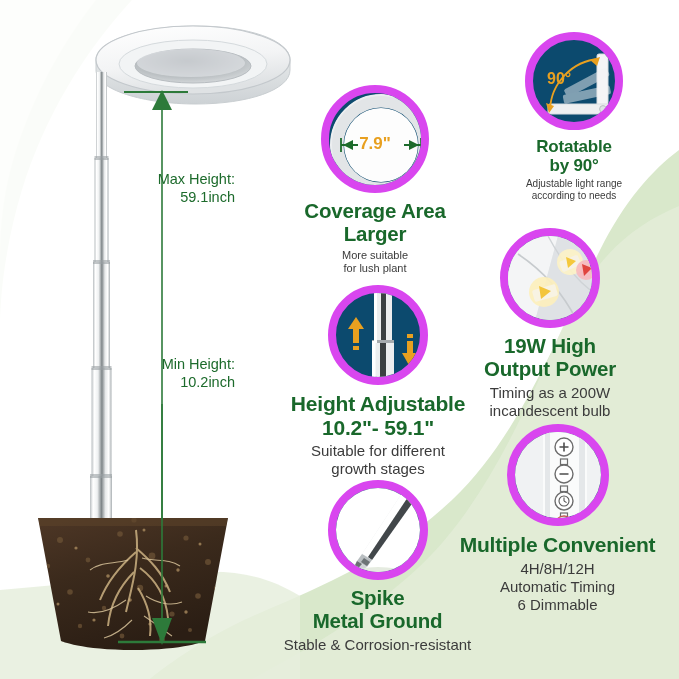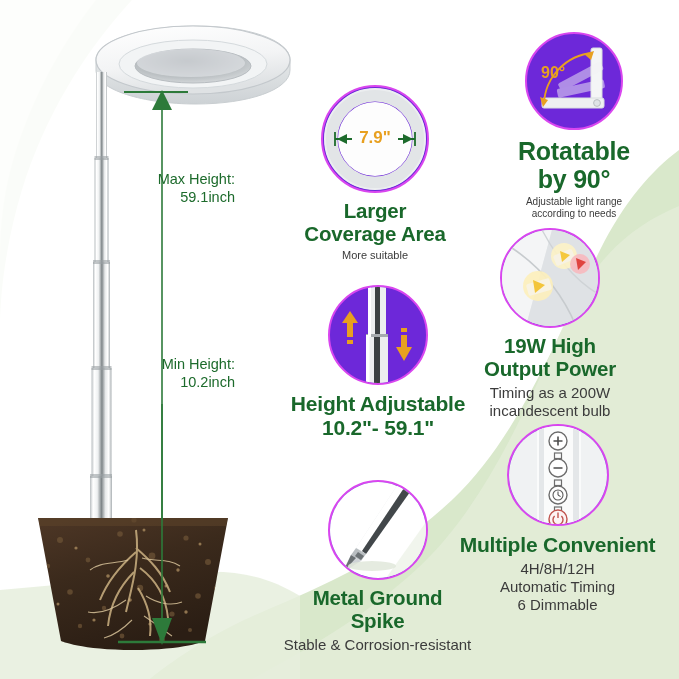--- a/index.html
+++ b/index.html
@@ -6,21 +6,21 @@
   body{width:679px;height:679px;font-family:"Liberation Sans",sans-serif;overflow:hidden;}
   #root{position:relative;width:679px;height:679px;background:#ffffff;overflow:hidden;}
 
   
   .bg-layer{position:absolute;inset:0;overflow:hidden;pointer-events:none;}
 
   
   .feature{position:absolute;text-align:center;}
   .circle{
     position:relative;margin:0 auto;border-radius:50%;
-    border:2px solid #d946ef;background:#6d28d9;overflow:hidden;
+    border:8px solid #d946ef;background:#0c4a6e;overflow:hidden;
     box-sizing:border-box;
   }
   .f-title{
     color:#19682b;font-weight:bold;line-height:1.12;
     margin-top:7px;letter-spacing:-0.2px;
   }
   .f-sub{
     color:#3b3b3b;line-height:1.22;margin-top:3px;font-weight:normal;
   }
 
@@ -219,25 +219,26 @@
           <line x1="12" y1="45" x2="12" y2="59"></line>
           <line x1="92" y1="45" x2="92" y2="59"></line>
           <polygon points="14,52 24,47 24,57" stroke="none"></polygon>
           <polygon points="90,52 80,47 80,57" stroke="none"></polygon>
         </g>
         <rect x="29" y="42" width="46" height="20" fill="#fdfdfd"></rect>
       </svg>
       <div class="txt-inch" style="left:0;right:0;top:41px;text-align:center;font-size:17px;">7.9"</div>
     </div>
     <div class="f-title" style="font-size:20.5px;">
+      <div>Coverage Area</div>
       <div>Larger</div>
-      <div>Coverage Area</div>
     </div>
     <div class="f-sub" style="font-size:11px;">
       <div>More suitable</div>
+      <div>for lush plant</div>
     </div>
   </div>
 
   <div class="feature" style="left:468px;top:32px;width:212px;">
     <div class="circle" style="width:98px;height:98px;">
       <svg width="94" height="94" viewBox="0 0 94 94">
 
         <rect x="64" y="14" width="11" height="58" rx="2" fill="#f4f5f6" stroke="#d9dde0" stroke-width="1"></rect>
 
         <rect x="15" y="64" width="62" height="10" rx="2" fill="#eef0f1" stroke="#d9dde0" stroke-width="1"></rect>
@@ -248,21 +249,21 @@
         </g>
 
         <circle cx="70" cy="69" r="3.4" fill="#dfe3e6" stroke="#b9bec1" stroke-width="1"></circle>
 
         <path d="M17,70 A53,53 0 0 1 66,19" fill="none" stroke="#e8a020" stroke-width="1.8"></path>
         <polygon points="67,17 57,20 64,26" fill="#e8a020"></polygon>
         <polygon points="16,73 13,63 21,66" fill="#e8a020"></polygon>
       </svg>
       <div class="txt-deg" style="left:14px;top:30px;font-size:16px;">90°</div>
     </div>
-    <div class="f-title" style="font-size:25px;">
+    <div class="f-title" style="font-size:17px;">
       <div>Rotatable</div>
       <div>by 90°</div>
     </div>
     <div class="f-sub" style="font-size:10px;">
       <div>Adjustable light range</div>
       <div>according to needs</div>
     </div>
   </div>
 
   <div class="feature" style="left:258px;top:285px;width:240px;">
@@ -286,20 +287,24 @@
         <g fill="#e8a020">
           <polygon points="74,74 66,60 82,60"></polygon>
           <rect x="71" y="48" width="6" height="13"></rect>
           <rect x="71" y="41" width="6" height="4"></rect>
         </g>
       </svg>
     </div>
     <div class="f-title" style="font-size:21px;">
       <div>Height Adjustable</div>
       <div>10.2"- 59.1"</div>
+    </div>
+    <div class="f-sub" style="font-size:15px;">
+      <div>Suitable for different</div>
+      <div>growth stages</div>
     </div>
   </div>
 
   <div class="feature" style="left:445px;top:228px;width:210px;">
     <div class="circle" style="width:100px;height:100px;">
       <svg width="96" height="96" viewBox="0 0 96 96">
         <rect x="0" y="0" width="96" height="96" fill="#e9ebed"></rect>
         <path d="M0,0 L50,0 L24,96 L0,96 Z" fill="#f4f5f6"></path>
         <path d="M50,0 L96,0 L96,96 L24,96 Z" fill="#dfe2e5"></path>
         <path d="M10,18 C34,34 58,58 74,96" stroke="#c7cbce" stroke-width="1.6" fill="none"></path>
@@ -346,22 +351,22 @@
         <path d="M36,72 L26,66 L21,73 L31,79 Z" fill="#b9bec1"></path>
         <path d="M34,74 L28,70 L25,74 L31,78 Z" fill="#6d7376"></path>
 
         <path d="M31,79 L21,73 L12,91 Z" fill="#cfd3d6"></path>
         <path d="M26,76 L21,73 L13,90 Z" fill="#6a7073"></path>
 
         <ellipse cx="42" cy="84" rx="24" ry="5" fill="#dfe6d8" opacity=".8"></ellipse>
       </svg>
     </div>
     <div class="f-title" style="font-size:20.5px;">
+      <div>Spike</div>
       <div>Metal Ground</div>
-      <div>Spike</div>
     </div>
     <div class="f-sub" style="font-size:15px;">
       <div>Stable &amp; Corrosion-resistant</div>
     </div>
   </div>
 
   <div class="feature" style="left:435px;top:424px;width:245px;">
     <div class="circle" style="width:102px;height:102px;">
       <svg width="98" height="98" viewBox="0 0 98 98">
         <rect x="0" y="0" width="98" height="98" fill="#f0f2f3"></rect>

